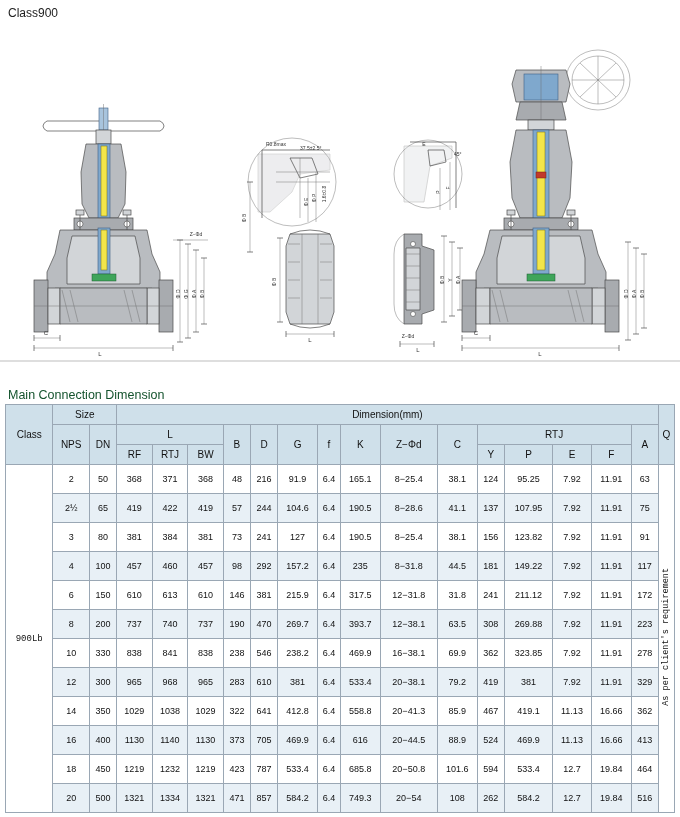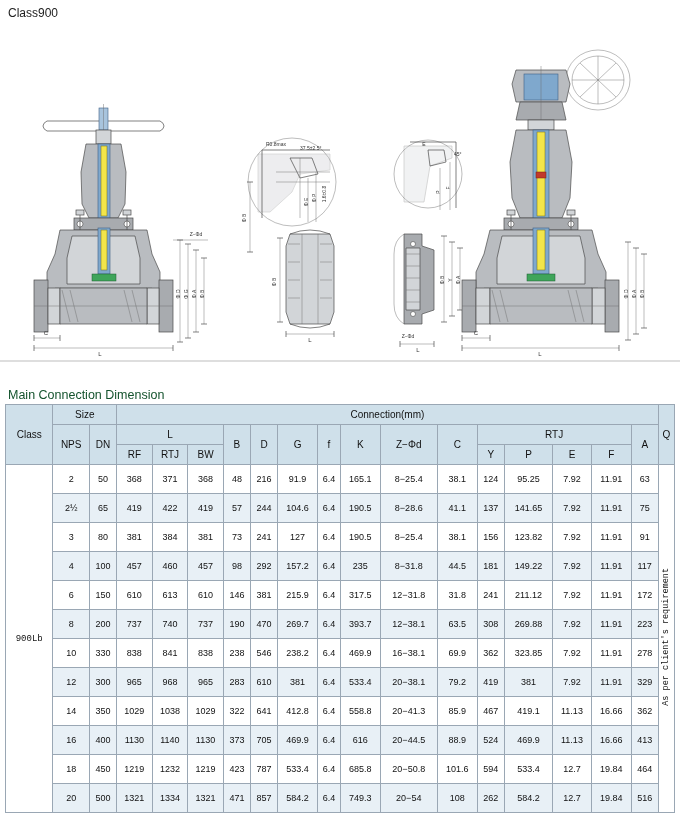--- a/index.html
+++ b/index.html
@@ -333,21 +333,21 @@
     </svg>
   </div>
 
   <div class="section-title">Main Connection Dimension</div>
 
   <table class="dim">
     <thead>
       <tr>
         <th rowspan="3">Class</th>
         <th colspan="2">Size</th>
-        <th colspan="15">Connection(mm)</th>
+        <th colspan="15">Dimension(mm)</th>
         <th rowspan="3">Q</th>
       </tr>
       <tr>
         <th rowspan="2">NPS</th>
         <th rowspan="2">DN</th>
         <th colspan="3">L</th>
         <th rowspan="2">B</th>
         <th rowspan="2">D</th>
         <th rowspan="2">G</th>
         <th rowspan="2">f</th>
@@ -396,21 +396,21 @@
           <td>422</td>
           <td>419</td>
           <td>57</td>
           <td>244</td>
           <td>104.6</td>
           <td>6.4</td>
           <td>190.5</td>
           <td>8−28.6</td>
           <td>41.1</td>
           <td>137</td>
-          <td>141.65</td>
+          <td>107.95</td>
           <td>7.92</td>
           <td>11.91</td>
           <td>75</td>
         </tr>
         <tr>
           <td>3</td>
           <td>80</td>
           <td>381</td>
           <td>384</td>
           <td>381</td>

